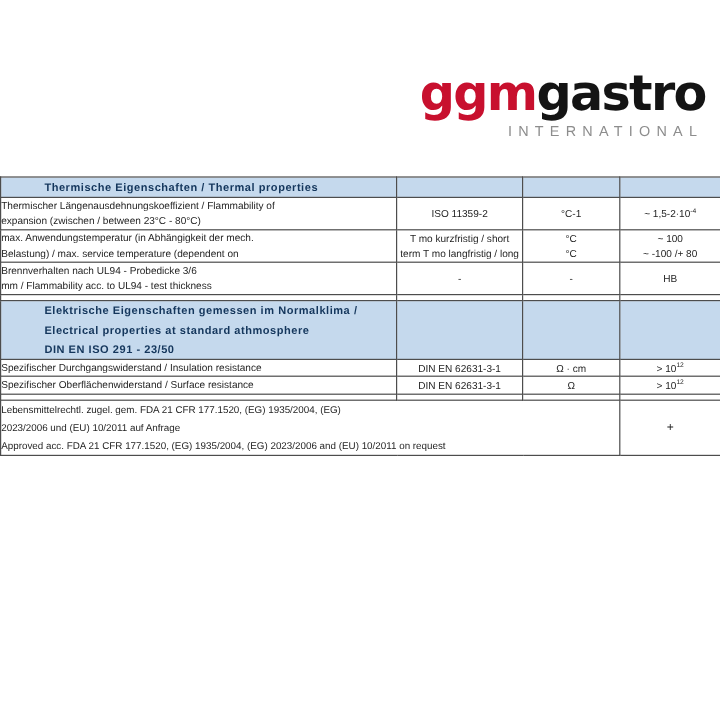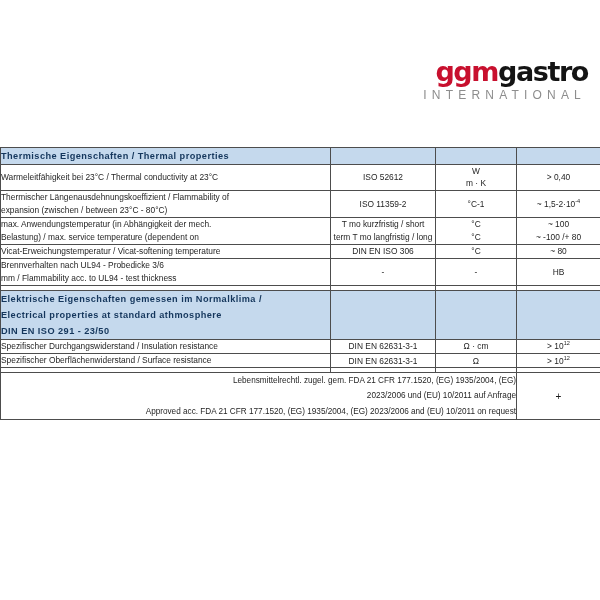--- a/index.html
+++ b/index.html
@@ -26,21 +26,21 @@
   }
   .logo {
     position: absolute;
     right: 12px;
     top: 58px;
     text-align: right;
     line-height: 1;
   }
   .logo-main {
     font-family: "DejaVu Sans", sans-serif;
-    font-size: 27px;
+    font-size: 41px;
     font-weight: bold;
     letter-spacing: -1.4px;
     white-space: nowrap;
   }
   .logo-ggm { color: #c8102e; }
   .logo-gastro { color: #141414; }
   .logo-sub {
     font-family: "Liberation Sans", sans-serif;
     font-size: 12px;
     letter-spacing: 5.2px;
@@ -82,21 +82,21 @@
     border-color: #4d4d4d;
   }
   .section-title {
     font-weight: bold;
     color: #14365c;
     letter-spacing: 0.45px;
     font-size: 9.2px;
     line-height: 1.75;
     padding: 6px 6px 6px 6px;
   }
-  .section-title .ln { display: block; }
+  .section-title .ln { display: block; padding-left: 36px; }
 
   
   tr.spacer td {
     height: 4px;
     background: #ffffff;
   }
 
   .lab {
     line-height: 1.55;
     color: #1f1f1f;
@@ -124,21 +124,21 @@
     font-size: 5.6px;
     vertical-align: super;
     line-height: 0;
   }
 
   .fda {
     line-height: 1.85;
     font-size: 8.2px;
     padding: 5px 6px 6px 6px;
   }
-  .fda .ln { display: block; text-align: right; }
+  .fda .ln { display: block; }
   .plus {
     text-align: center;
     font-size: 10px;
   }
   .dash { text-align: center; }
 </style>
 </head>
 <body>
 
 <div class="logo-area">
@@ -160,37 +160,20 @@
 
       <tr class="section">
         <td class="section-title">
           <span class="ln">Thermische Eigenschaften / Thermal properties</span>
         </td>
         <td></td>
         <td></td>
         <td></td>
       </tr>
 
-      <tr>
-        <td class="cell-pad-l lab">
-          <span class="ln">Warmeleitfähigkeit bei 23°C / Thermal conductivity at 23°C</span>
-        </td>
-        <td class="cell-ctr std">
-          <span class="ln">ISO 52612</span>
-        </td>
-        <td class="cell-ctr unit">
-          <span class="frac">
-            <span class="num">W</span>
-            <span class="den">m · K</span>
-          </span>
-        </td>
-        <td class="cell-ctr val">
-          <span class="ln">&gt; 0,40</span>
-        </td>
-      </tr>
 
       <tr>
         <td class="cell-pad-l lab">
           <span class="ln">Thermischer Längenausdehnungskoeffizient /  Flammability of</span>
           <span class="ln">expansion (zwischen / between 23°C - 80°C)</span>
         </td>
         <td class="cell-ctr std">
           <span class="ln">ISO 11359-2</span>
         </td>
         <td class="cell-ctr unit">
@@ -213,34 +196,20 @@
         <td class="cell-ctr unit">
           <span class="ln">°C</span>
           <span class="ln">°C</span>
         </td>
         <td class="cell-ctr val">
           <span class="ln">~ 100</span>
           <span class="ln">~ -100 /+ 80</span>
         </td>
       </tr>
 
-      <tr>
-        <td class="cell-pad-l lab">
-          <span class="ln">Vicat-Erweichungstemperatur / Vicat-softening temperature</span>
-        </td>
-        <td class="cell-ctr std">
-          <span class="ln">DIN EN ISO 306</span>
-        </td>
-        <td class="cell-ctr unit">
-          <span class="ln">°C</span>
-        </td>
-        <td class="cell-ctr val">
-          <span class="ln">~ 80</span>
-        </td>
-      </tr>
 
       <tr>
         <td class="cell-pad-l lab">
           <span class="ln">Brennverhalten nach UL94 - Probedicke 3/6</span>
           <span class="ln">mm / Flammability acc. to UL94 - test thickness</span>
         </td>
         <td class="cell-ctr std dash">
           <span class="ln">-</span>
         </td>
         <td class="cell-ctr unit dash">

